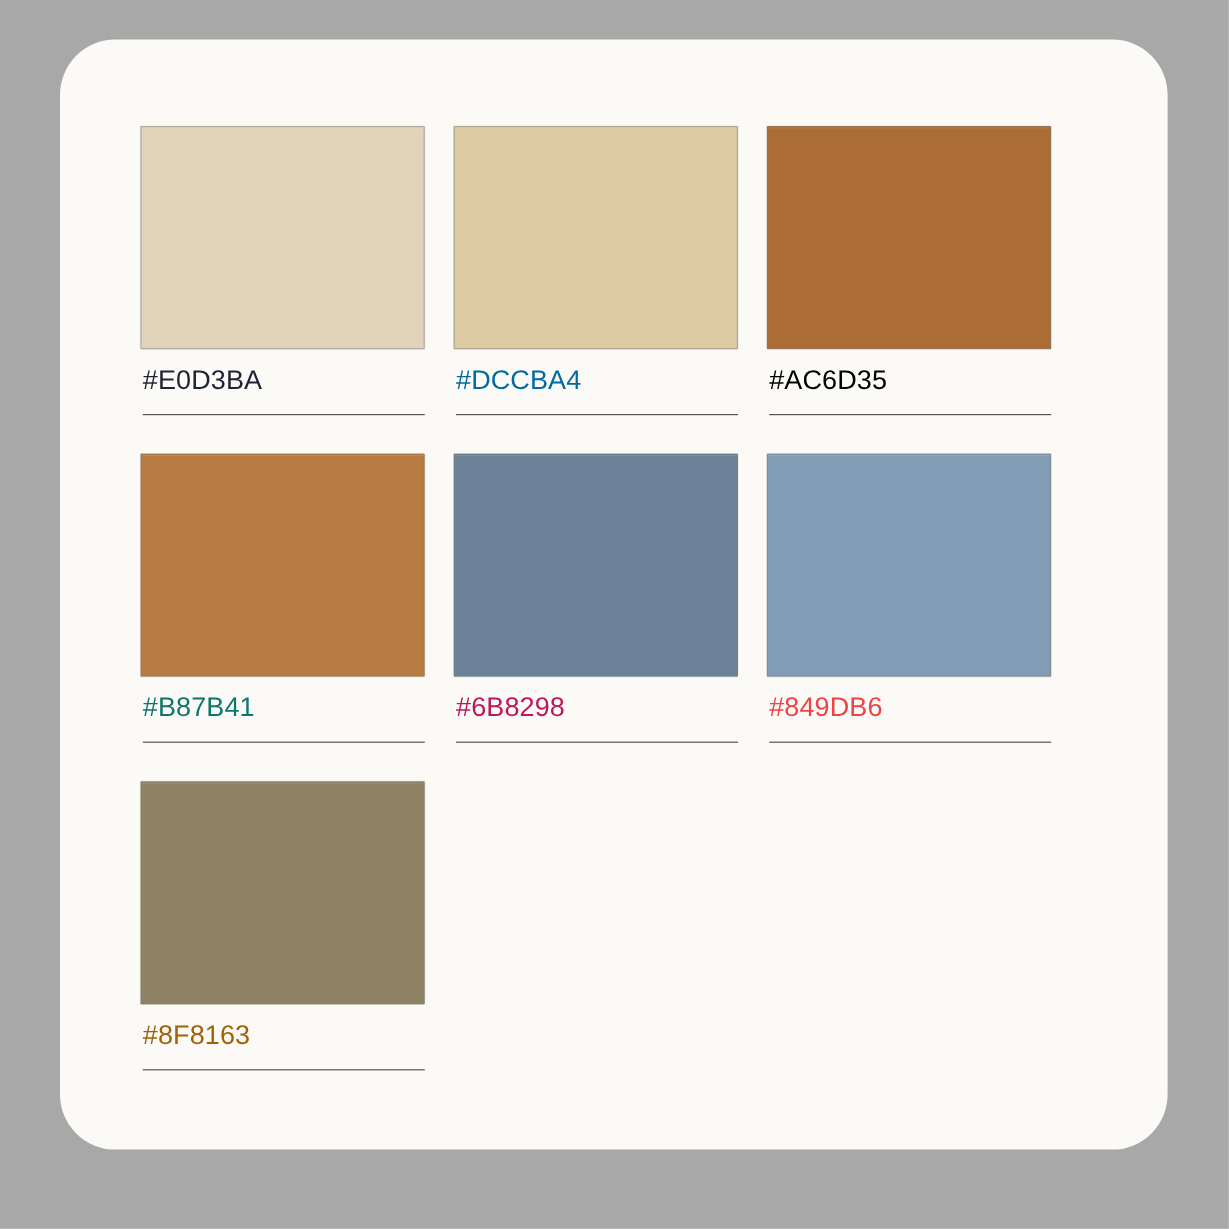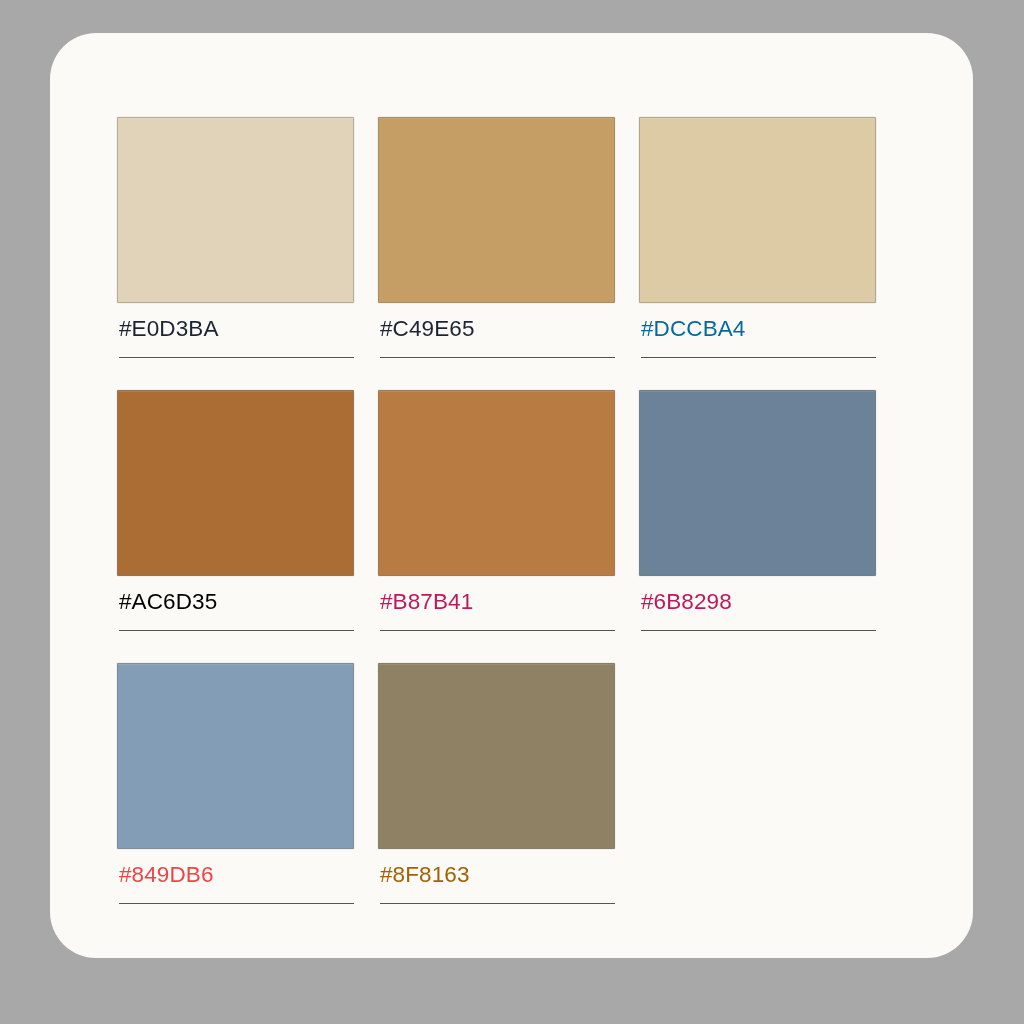--- a/index.html
+++ b/index.html
@@ -22,21 +22,21 @@
     width: 923px;
     height: 925px;
     background: #fbfaf6;
     border-radius: 46px;
     box-sizing: border-box;
   }
 
   #swatch-grid {
     position: absolute;
     left: 67px;
-    top: 84px;
+    top: 72px;
     width: 789px;
     display: grid;
     grid-template-columns: repeat(3, 237px);
     grid-template-rows: repeat(3, 249px);
     column-gap: 39px;
     row-gap: 38px;
     gap: 24px;
   }
 
   .swatch-cell {
@@ -86,41 +86,36 @@
 <div id="palette-card" style="background-color: rgb(251, 250, 246);">
   <div id="swatch-grid">
 
     <div class="swatch-cell">
       <div class="swatch-chip" style="background-color: rgb(224, 211, 186);"></div>
       <div class="swatch-label" style="color: rgb(28, 35, 51);">#E0D3BA</div>
       <div class="swatch-rule" style="border-top-color: rgb(74, 69, 62);"></div>
     </div>
 
 
-    <div class="swatch-cell">
-      <div class="swatch-chip" style="background-color: rgb(196, 158, 101);"></div>
-      <div class="swatch-label" style="color: rgb(28, 35, 51);">#C49E65</div>
-      <div class="swatch-rule" style="border-top-color: rgb(74, 69, 62);"></div>
-    </div>
 
     <div class="swatch-cell">
       <div class="swatch-chip" style="background-color: rgb(220, 203, 164);"></div>
       <div class="swatch-label" style="color: #0369a1;">#DCCBA4</div>
       <div class="swatch-rule" style="border-top-color: rgb(74, 69, 62);"></div>
     </div>
 
     <div class="swatch-cell">
       <div class="swatch-chip" style="background-color: rgb(172, 109, 53);"></div>
       <div class="swatch-label" style="color: #000000;">#AC6D35</div>
       <div class="swatch-rule" style="border-top-color: rgb(74, 69, 62);"></div>
     </div>
 
     <div class="swatch-cell">
       <div class="swatch-chip" style="background-color: rgb(184, 123, 65);"></div>
-      <div class="swatch-label" style="color: #be185d;">#B87B41</div>
+      <div class="swatch-label" style="color: #0f766e;">#B87B41</div>
       <div class="swatch-rule" style="border-top-color: rgb(74, 69, 62);"></div>
     </div>
 
     <div class="swatch-cell">
       <div class="swatch-chip" style="background-color: rgb(107, 130, 152);"></div>
       <div class="swatch-label" style="color: #be185d;">#6B8298</div>
       <div class="swatch-rule" style="border-top-color: rgb(74, 69, 62);"></div>
     </div>
 
     <div class="swatch-cell">

